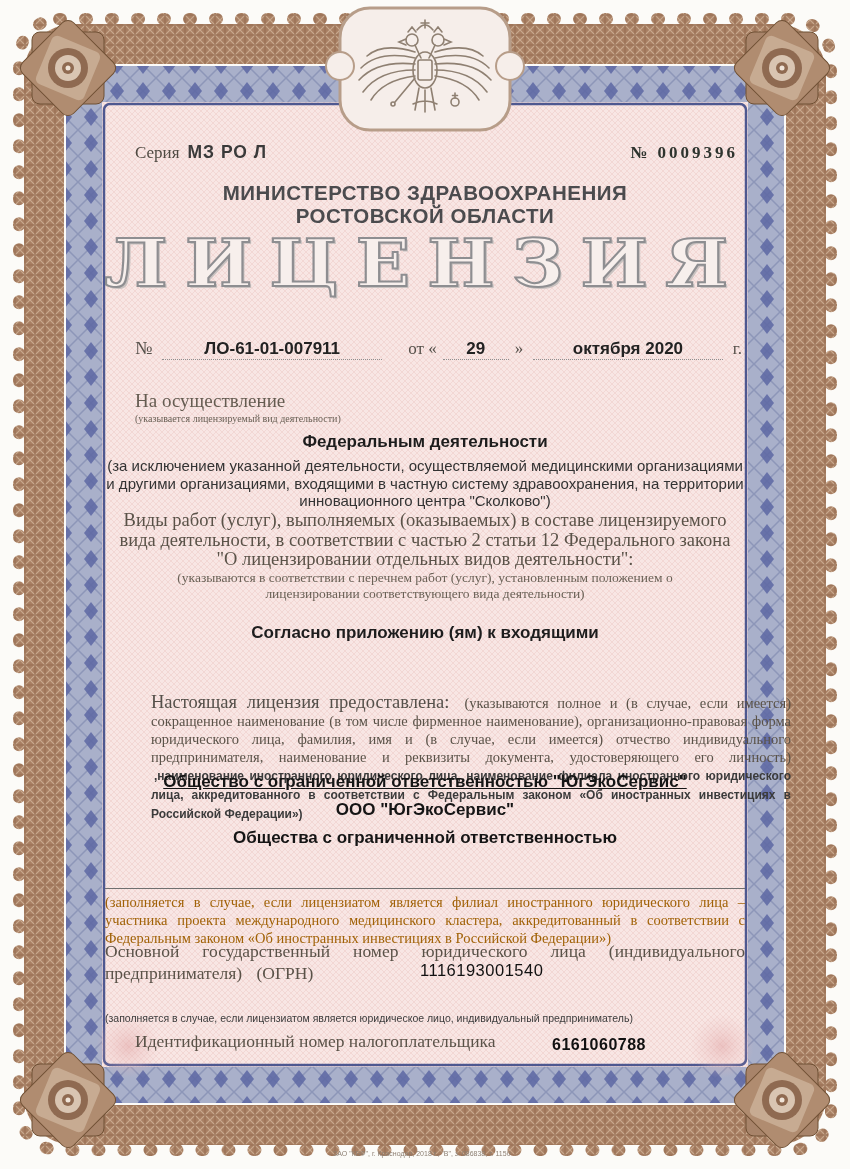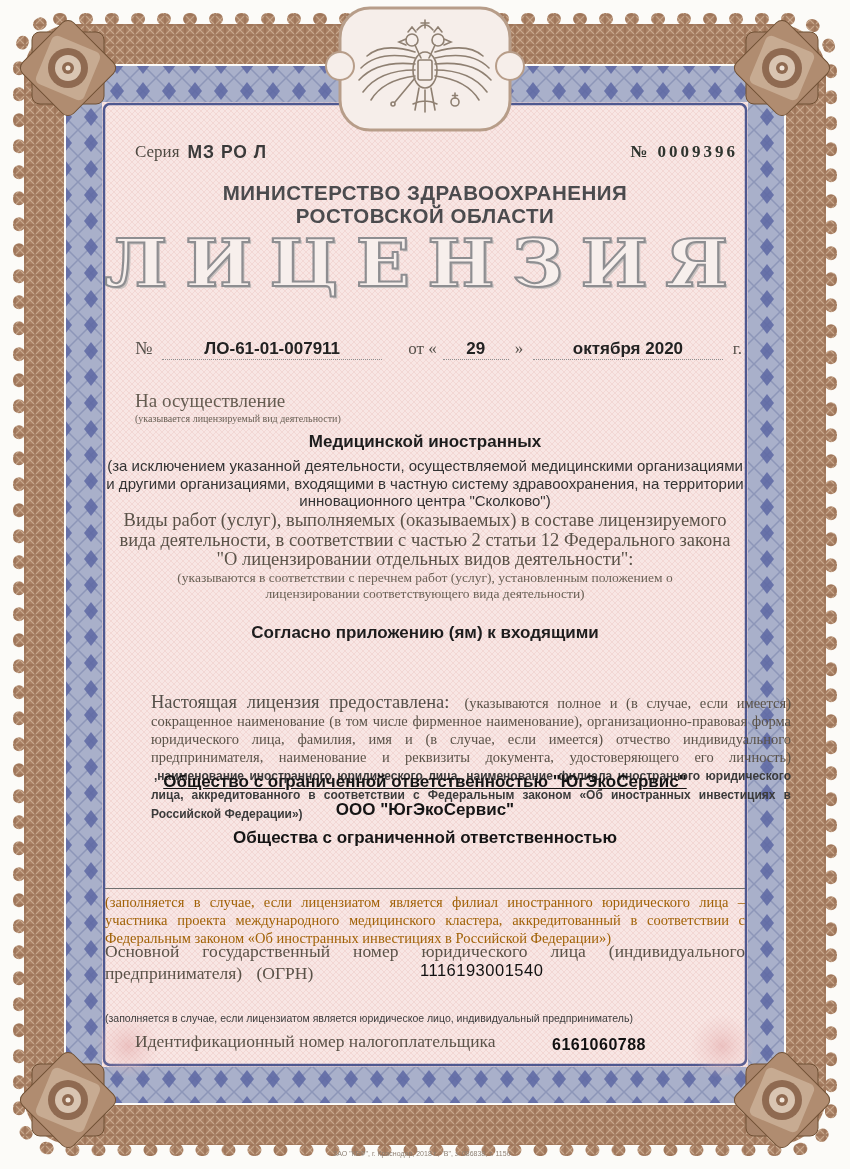--- a/index.html
+++ b/index.html
@@ -4,21 +4,21 @@
 <style>
   html,body{margin:0;padding:0;background:#f2f0ec;}
   .page{position:relative;width:850px;height:1169px;background:#fcfbf8;overflow:hidden;
         font-family:"Liberation Serif",serif;}
   .frame{position:absolute;left:0;top:0;}
   .abs{position:absolute;}
   .center{left:105px;width:640px;text-align:center;}
   .serif{font-family:"Liberation Serif",serif;}
   .sans{font-family:"Liberation Sans",sans-serif;}
 
-  .serial-row{top:142px;left:135px;right:112px;display:flex;align-items:flex-start;}
+  .serial-row{top:142px;left:135px;right:112px;display:flex;align-items:center;}
   .serial-label{font-size:17px;color:#4f4a42;}
   .serial-value{font-size:17.5px;font-weight:bold;color:#3a3a3a;letter-spacing:1px;margin-left:8px;}
   .doc-number{margin-left:auto;font-size:17px;font-weight:bold;letter-spacing:3px;color:#2e342e;}
 
   .ministry{top:181px;font-size:20.5px;font-weight:bold;color:#4b4b4e;
             letter-spacing:.5px;line-height:23px;font-family:"Liberation Sans",sans-serif;}
 
   .title{top:224px;font-family:"DejaVu Serif",serif;font-size:66px;font-weight:bold;
          letter-spacing:16px;color:#f7efec;-webkit-text-stroke:2px #8e8e91;
          text-shadow:2px 2px 0 #c9c2c0;transform:scaleX(1.08);transform-origin:center;}
@@ -156,21 +156,21 @@
     <span class="fill fill-no">ЛО-61-01-007911</span>
     <span class="date-word serif">от «</span>
     <span class="fill fill-day">29</span>
     <span class="serif">»</span>
     <span class="fill fill-month">октября 2020</span>
     <span class="serif">г.</span>
   </div>
 
   <div class="abs lead serif">На осуществление</div>
   <div class="abs lead-note serif">(указывается лицензируемый вид деятельности)</div>
-  <div class="abs center activity-value">Медицинской иностранных</div>
+  <div class="abs center activity-value">Федеральным деятельности</div>
   <div class="abs center exclusion">(за исключением указанной деятельности, осуществляемой медицинскими организациями и другими организациями, входящими в частную систему здравоохранения, на территории инновационного центра "Сколково")</div>
   <div class="abs works serif">Виды работ (услуг), выполняемых (оказываемых) в составе лицензируемого вида деятельности, в соответствии с частью 2 статьи 12 Федерального закона "О лицензировании отдельных видов деятельности":</div>
   <div class="abs works-note serif">(указываются в соответствии с перечнем работ (услуг), установленным положением о лицензировании соответствующего вида деятельности)</div>
   <div class="abs center appendix">Согласно приложению (ям) к входящими</div>
 
   <p class="abs granted serif">
     <span class="granted-lead">Настоящая лицензия предоставлена:</span>
     <span class="granted-note1">(указываются полное и (в случае, если имеется) сокращенное наименование (в том числе фирменное наименование), организационно-правовая форма юридического лица, фамилия, имя и (в случае, если имеется) отчество индивидуального предпринимателя, наименование и реквизиты документа, удостоверяющего его личность)</span>
     <span class="granted-note2">,наименование иностранного юридического лица, наименование филиала иностранного юридического лица, аккредитованного в соответствии с Федеральным законом «Об иностранных инвестициях в Российской Федерации»)</span>
   </p>

